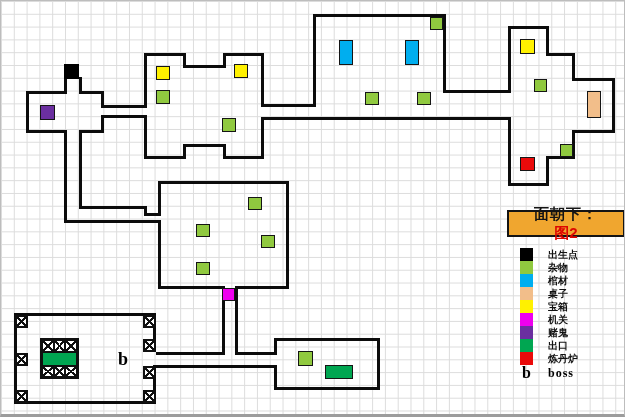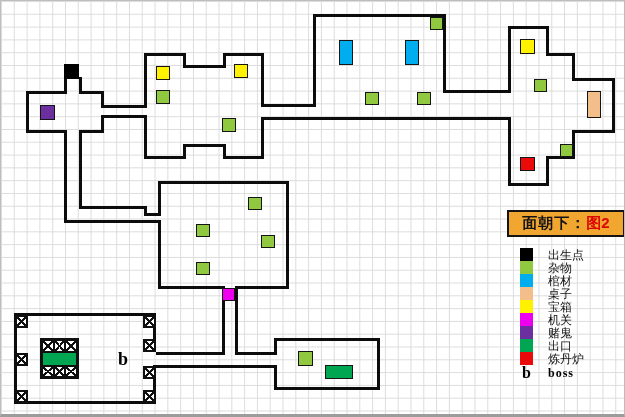--- a/index.html
+++ b/index.html
@@ -36,28 +36,28 @@
   }
   .inner .bar{height:14px;box-sizing:border-box;border:1px solid #101010;}
   .boss-b{
     position:absolute;left:112px;top:348px;width:20px;text-align:center;
     font-family:"Liberation Serif",serif;font-weight:bold;font-size:18px;color:#000;
   }
   .note{
     position:absolute;left:506px;top:209px;width:118px;height:27px;
     box-sizing:border-box;background:#F0A62F;border:2px solid #141414;
     display:flex;align-items:center;justify-content:center;
-    font-weight:bold;font-size:15px;color:#141414;white-space:nowrap;letter-spacing:1px;
+    font-weight:bold;font-size:15px;color:#141414;white-space:nowrap;letter-spacing:1px;flex-direction:column;
   }
   .note .fig{color:#DD0600;letter-spacing:0;}
   .legend{position:absolute;left:519px;top:247px;}
   .legend-row{display:flex;align-items:center;height:13px;}
   .swatch{width:13px;height:13px;flex:0 0 13px;}
   .legend-label{
-    margin-left:15px;font-size:12px;font-weight:normal;color:#111;
+    margin-left:15px;font-size:10px;font-weight:bold;color:#111;
     line-height:1;white-space:nowrap;
   }
   .legend-boss{display:flex;align-items:center;height:16px;font-family:"Liberation Serif",serif;font-weight:bold;color:#000;}
   .legend-boss .sym{width:13px;text-align:center;font-size:16px;line-height:1;}
   .legend-boss .lbl{margin-left:15px;font-size:12px;line-height:1;letter-spacing:1px;}
 </style>
 </head>
 <body>
 
 <div class="screen">

